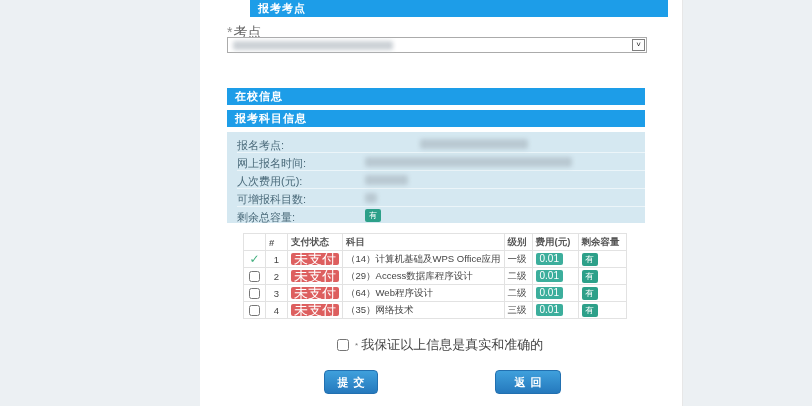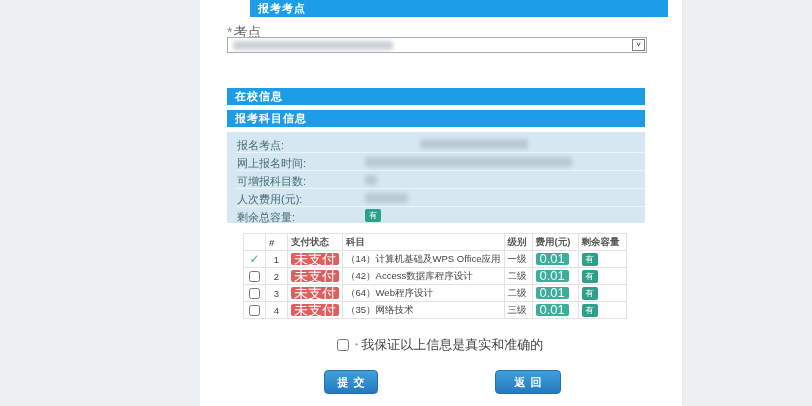--- a/index.html
+++ b/index.html
@@ -49,21 +49,21 @@
   .col-status { width:44px;margin-top:20px; }
   .col-subject { width:144px; }
   .col-level { width:28px; }
   .col-fee { width:46px; }
   .col-cap { width:48px; }
   td.col-sel, td.col-idx { text-align:center; }
   .check-mark { color:#3fae7c; font-size:12px; font-weight:bold; }
   .row-checkbox { width:11px; height:11px; vertical-align:middle; }
   .badge-red { display:inline-block; background:#dd5f5f; color:#fff; font-size:14px; line-height:12px;
                padding:0 3px; border-radius:2px; }
-  .badge-fee { display:inline-block; background:#3cae9c; color:#fff; font-size:13px; line-height:12px;
+  .badge-fee { display:inline-block; background:#3cae9c; color:#fff; font-size:10px; line-height:12px;
                padding:0 4px; border-radius:2px; }
   .btn-cap { display:inline-block; background:#2da089; color:#fff; font-size:8.5px; line-height:13px;
              width:16px; text-align:center; border-radius:2px; border:none; cursor:pointer; }
 
   
   .agreement { position:absolute; left:137px; top:338px; height:14px; display:flex; align-items:center; }
   .agree-checkbox { width:12px; height:12px; margin-right:6px; }
   .agree-star { font-size:8px; color:#777; vertical-align:super; margin-right:3px; }
   .agree-text { font-size:13px; color:#444; }
 
@@ -96,26 +96,26 @@
     <div class="info-panel">
       <div class="info-row">
         <span class="info-label">报名考点:</span>
         <span class="blur-val bv-1"></span>
       </div>
       <div class="info-row">
         <span class="info-label">网上报名时间:</span>
         <span class="blur-val bv-2"></span>
       </div>
       <div class="info-row">
+        <span class="info-label">人次费用(元):</span>
+        <span class="blur-val bv-3"></span>
+      </div>
+      <div class="info-row">
         <span class="info-label">可增报科目数:</span>
         <span class="blur-val bv-4"></span>
-      </div>
-      <div class="info-row">
-        <span class="info-label">人次费用(元):</span>
-        <span class="blur-val bv-3"></span>
       </div>
       <div class="info-row">
         <span class="info-label">剩余总容量:</span>
         <span class="cap-badge">有</span>
       </div>
     </div>
 
     <table class="subj-table">
       <tbody>
           <tr>
@@ -133,21 +133,21 @@
         <td class="col-status"><span class="badge-red">未支付</span></td>
         <td class="col-subject">（14）计算机基础及WPS Office应用</td>
         <td class="col-level">一级</td>
         <td class="col-fee"><span class="badge-fee">0.01</span></td>
         <td class="col-cap"><button class="btn-cap">有</button></td>
       </tr>
       <tr>
         <td class="col-sel"><input type="checkbox" class="row-checkbox" style=""></td>
         <td class="col-idx">2</td>
         <td class="col-status"><span class="badge-red">未支付</span></td>
-        <td class="col-subject">（42）Access数据库程序设计</td>
+        <td class="col-subject">（29）Access数据库程序设计</td>
         <td class="col-level">二级</td>
         <td class="col-fee"><span class="badge-fee">0.01</span></td>
         <td class="col-cap"><button class="btn-cap">有</button></td>
       </tr>
       <tr>
         <td class="col-sel"><input type="checkbox" class="row-checkbox" style=""></td>
         <td class="col-idx">3</td>
         <td class="col-status"><span class="badge-red">未支付</span></td>
         <td class="col-subject">（64）Web程序设计</td>
         <td class="col-level">二级</td>

